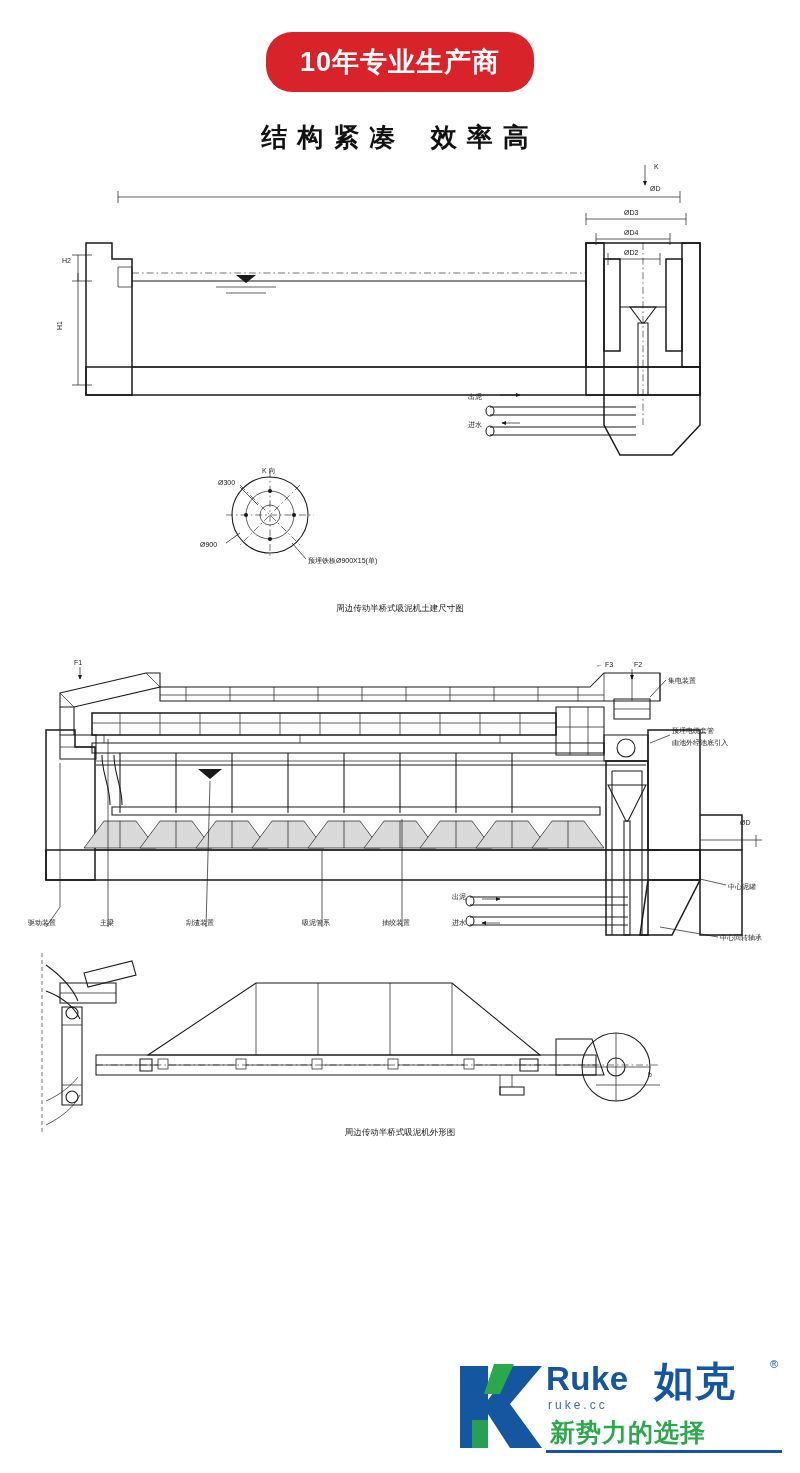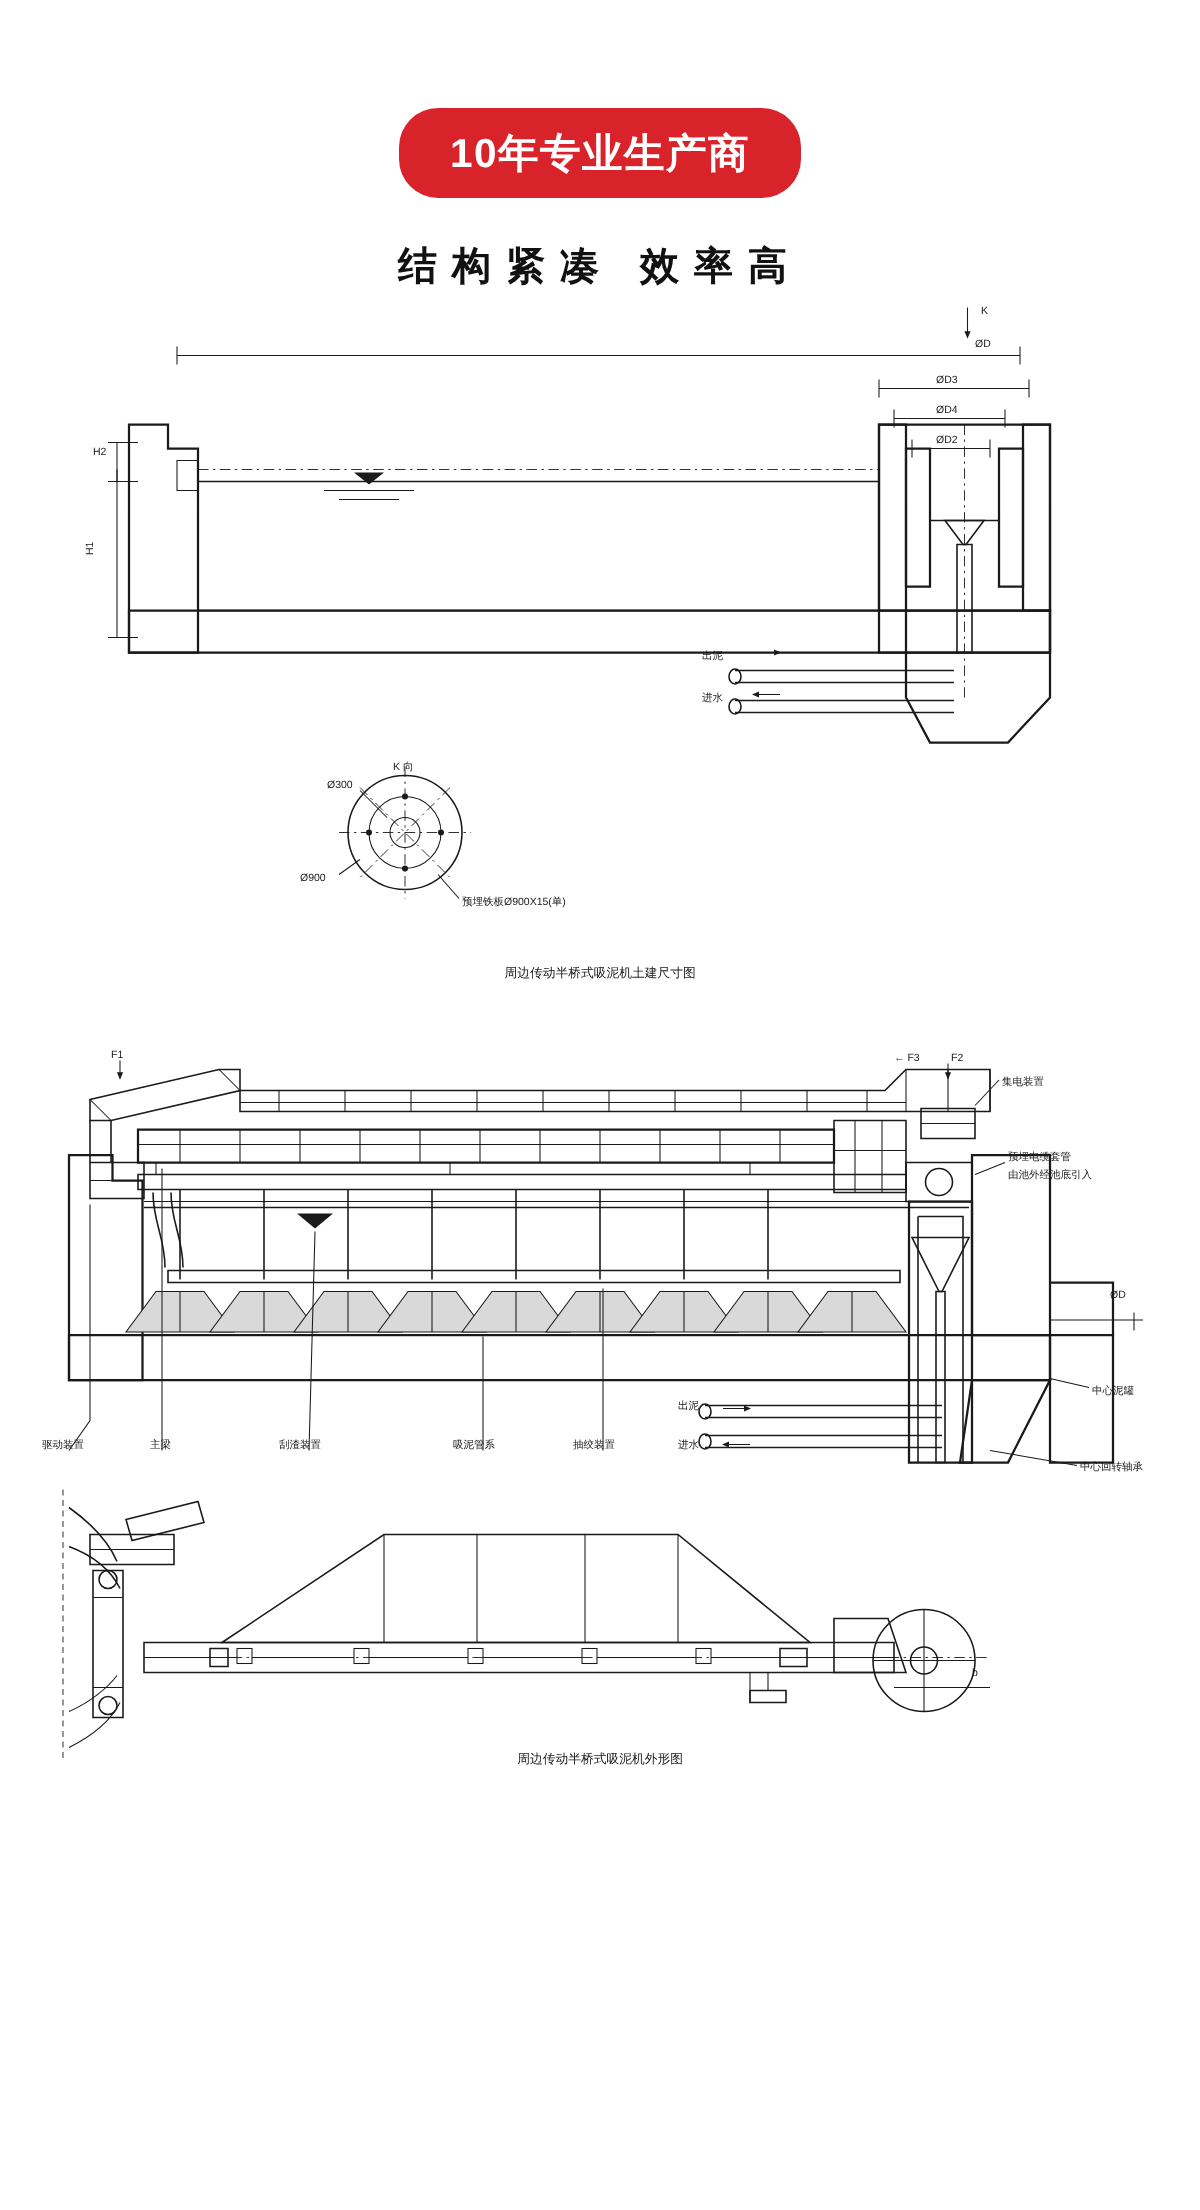--- a/index.html
+++ b/index.html
@@ -4,34 +4,34 @@
 <style>
   html,body{margin:0;padding:0;}
   body{
     width:800px;height:1473px;background:#ffffff;
     font-family:"Liberation Sans","DejaVu Sans",sans-serif;
     color:#111;position:relative;overflow:hidden;
   }
   .page{position:relative;width:800px;height:1473px;}
 
   
-  .badge-wrap{text-align:center;padding-top:72px;}
+  .badge-wrap{text-align:center;padding-top:32px;}
   .badge{
     display:inline-block;background:#d8232a;color:#fff;
     font-size:27px;font-weight:bold;letter-spacing:1px;
     padding:12px 34px;border-radius:26px;
   }
   .main-title{
     text-align:center;margin-top:22px;
     font-size:57px;font-weight:bold;letter-spacing:2px;color:#111;
     line-height:1.05;
   }
   .sub-title{
     text-align:center;margin-top:28px;
-    font-size:26px;font-weight:bold;letter-spacing:10px;color:#111;
+    font-size:26px;font-weight:bold;letter-spacing:10px;color:#111;font-family:Liberation Mono, monospace;
   }
 
   
   .drawing{position:relative;}
   svg{display:block;}
   .ln{stroke:#1a1a1a;fill:none;}
   .thin{stroke-width:.7;}
   .thick{stroke-width:1.5;}
   .med{stroke-width:1.05;}
   .dash{stroke-dasharray:7 3 1.6 3;stroke-width:.6;}
@@ -342,14 +342,27 @@
       <text class="lbl" x="648" y="442">b</text>
 
       <path class="ln thin dash" d="M96,430 L660,430"></path>
       <path class="ln thin" d="M500,440 L500,460 M512,440 L512,452"></path>
       <path class="ln med" d="M500,452 L524,452 L524,460 L500,460 Z" fill="#fff"></path>
 
       <text class="lbl9" x="400" y="500" text-anchor="middle">周边传动半桥式吸泥机外形图</text>
     </svg>
   </div>
 
+  <div class="logo">
+    <svg class="logo-k" width="88" height="92" viewBox="0 0 88 92">
+      <path d="M6,6 L34,6 L34,40 L58,6 L88,6 L56,44 L88,88 L56,88 L34,54 L34,88 L6,88 Z" fill="#1456a0"></path>
+      <path d="M40,4 L60,4 L46,34 L30,34 Z" fill="#2aa84a"></path>
+      <path d="M18,60 L34,60 L34,88 L18,88 Z" fill="#2aa84a" opacity=".9"></path>
+    </svg>
+    <div class="logo-ruke">Ruke</div>
+    <div class="logo-cn">如克</div>
+    <div class="logo-tm">®</div>
+    <div class="logo-pin">ruke.cc</div>
+    <div class="logo-underline"></div>
+    <div class="logo-slogan">新势力的选择</div>
+  </div>
 
 </div>
 
 </body></html>

